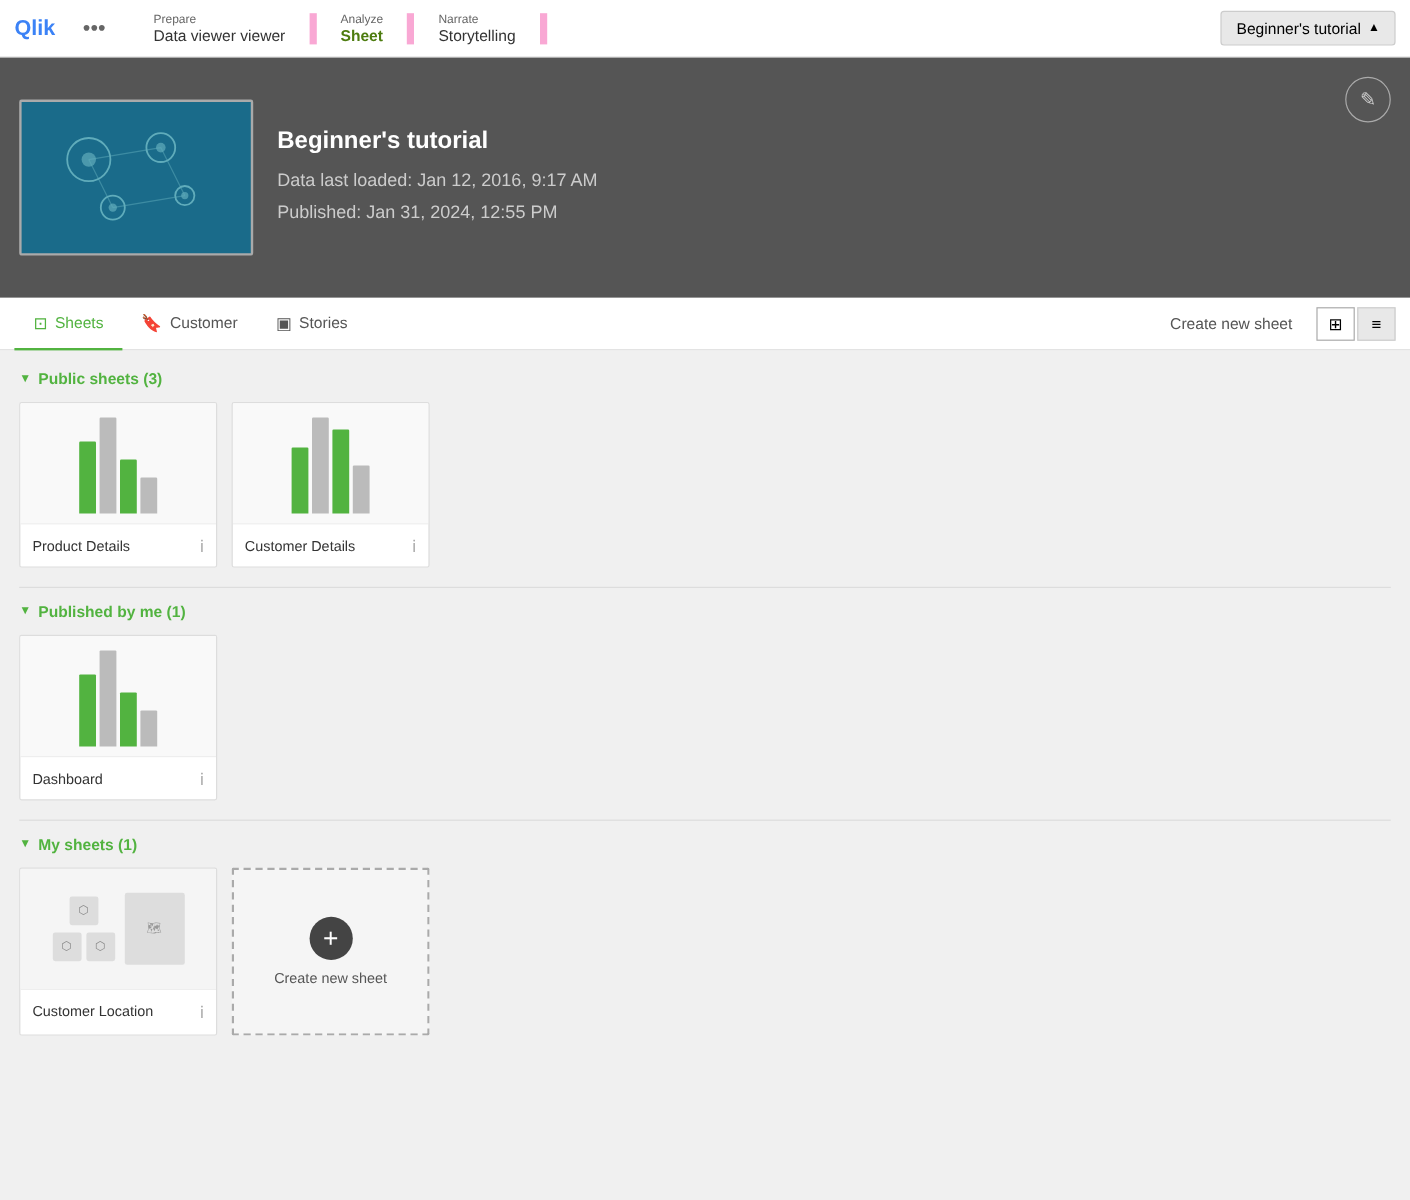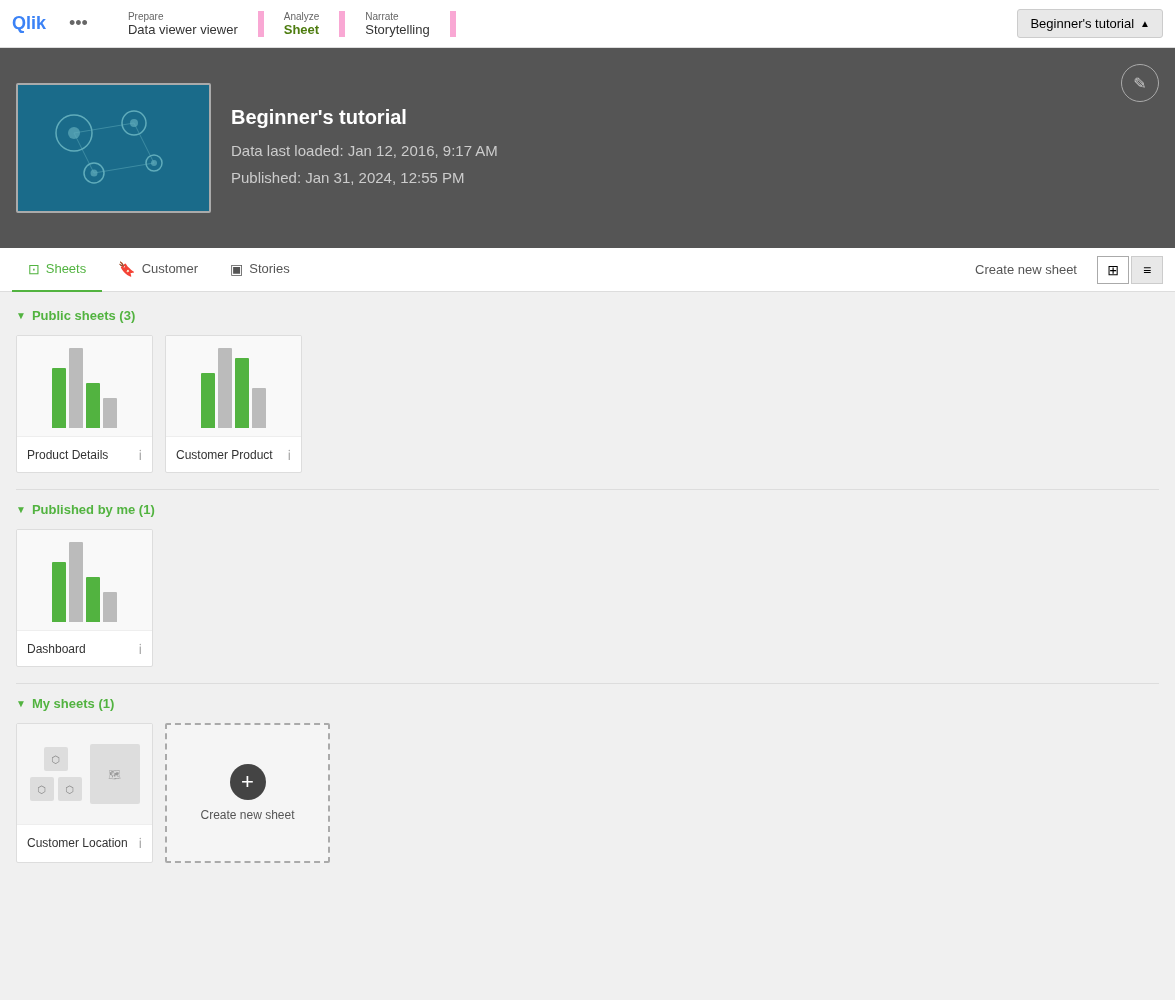--- a/index.html
+++ b/index.html
@@ -78,21 +78,21 @@
     .section-header {
       display: flex; align-items: center; gap: 6px;
       color: #52b340; font-size: 13px; font-weight: 600; margin-bottom: 12px; cursor: pointer;
     }
     .section-header .chevron { font-size: 10px; }
     .section-divider { border: none; border-top: 1px solid #ddd; margin-bottom: 12px; }
 
     
     .cards-row { display: flex; flex-wrap: wrap; gap: 12px; }
     .sheet-card {
-      width: 137px; background: #fff; border: 1px solid #ddd; border-radius: 2px;
+      width: 165px; background: #fff; border: 1px solid #ddd; border-radius: 2px;
       cursor: pointer; overflow: hidden;
     }
     .card-preview {
       height: 100px; background: #f9f9f9;
       display: flex; align-items: flex-end; justify-content: center; padding: 8px; gap: 3px;
     }
     .card-footer {
       padding: 8px 10px; display: flex; align-items: center; justify-content: space-between;
       border-top: 1px solid #eee;
     }
@@ -221,21 +221,21 @@
       </div>
 
       <div class="sheet-card">
         <div class="card-preview">
           <div class="bar green" style="height:55px"></div>
           <div class="bar gray" style="height:80px"></div>
           <div class="bar green" style="height:70px"></div>
           <div class="bar gray" style="height:40px"></div>
         </div>
         <div class="card-footer">
-          <span class="card-name">Customer Product</span>
+          <span class="card-name">Customer Details</span>
           <span class="info-icon">ℹ</span>
         </div>
       </div>
     </div>
   </div>
 
   <hr class="section-divider">
 
   <div class="section">
     <div class="section-header">

